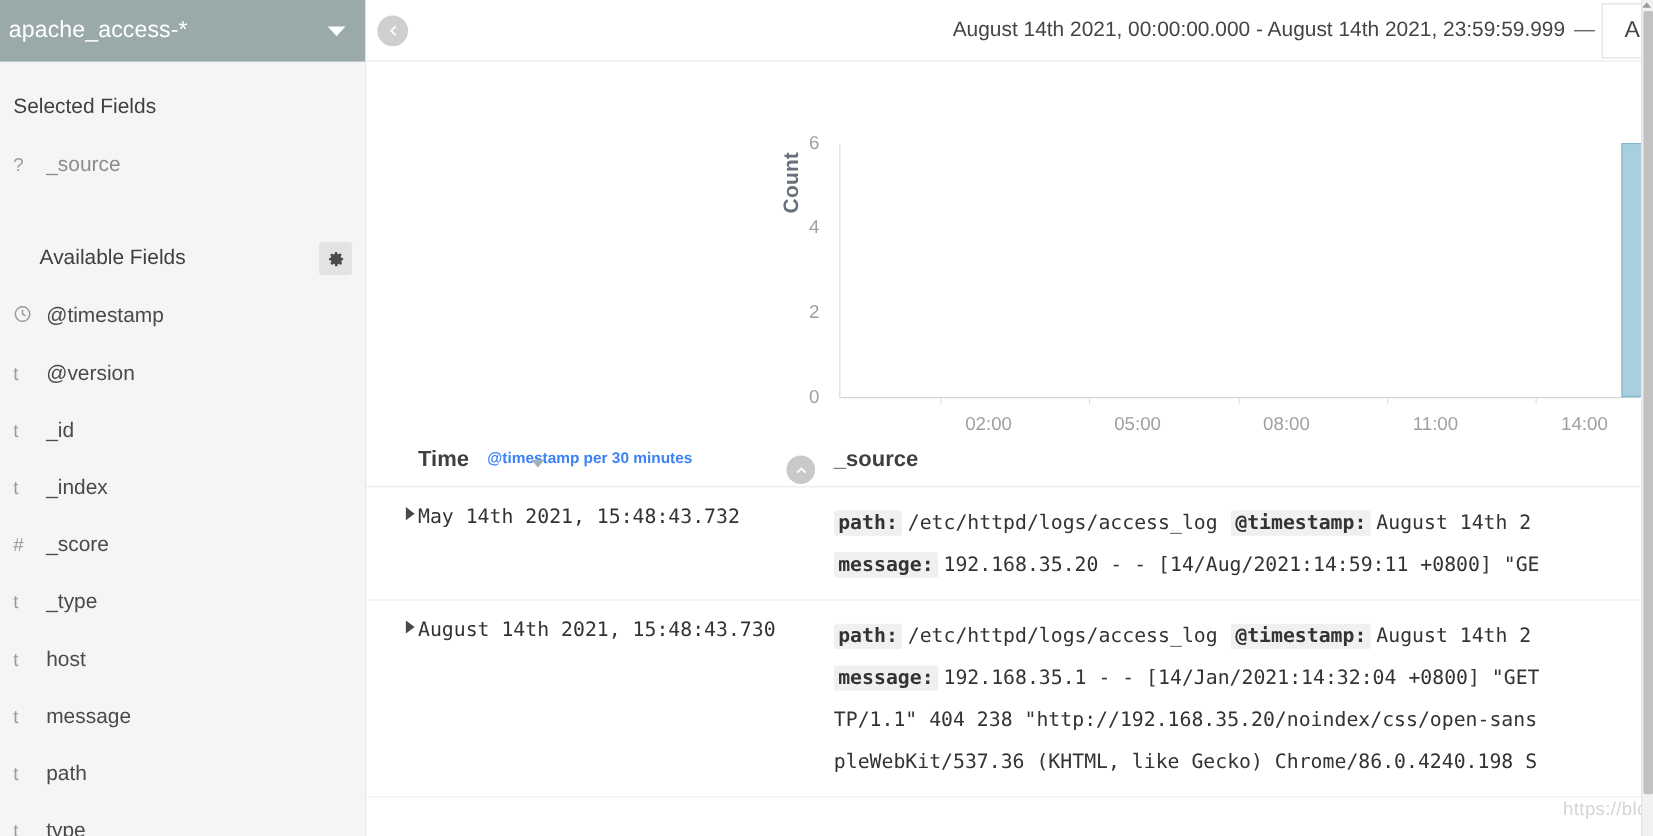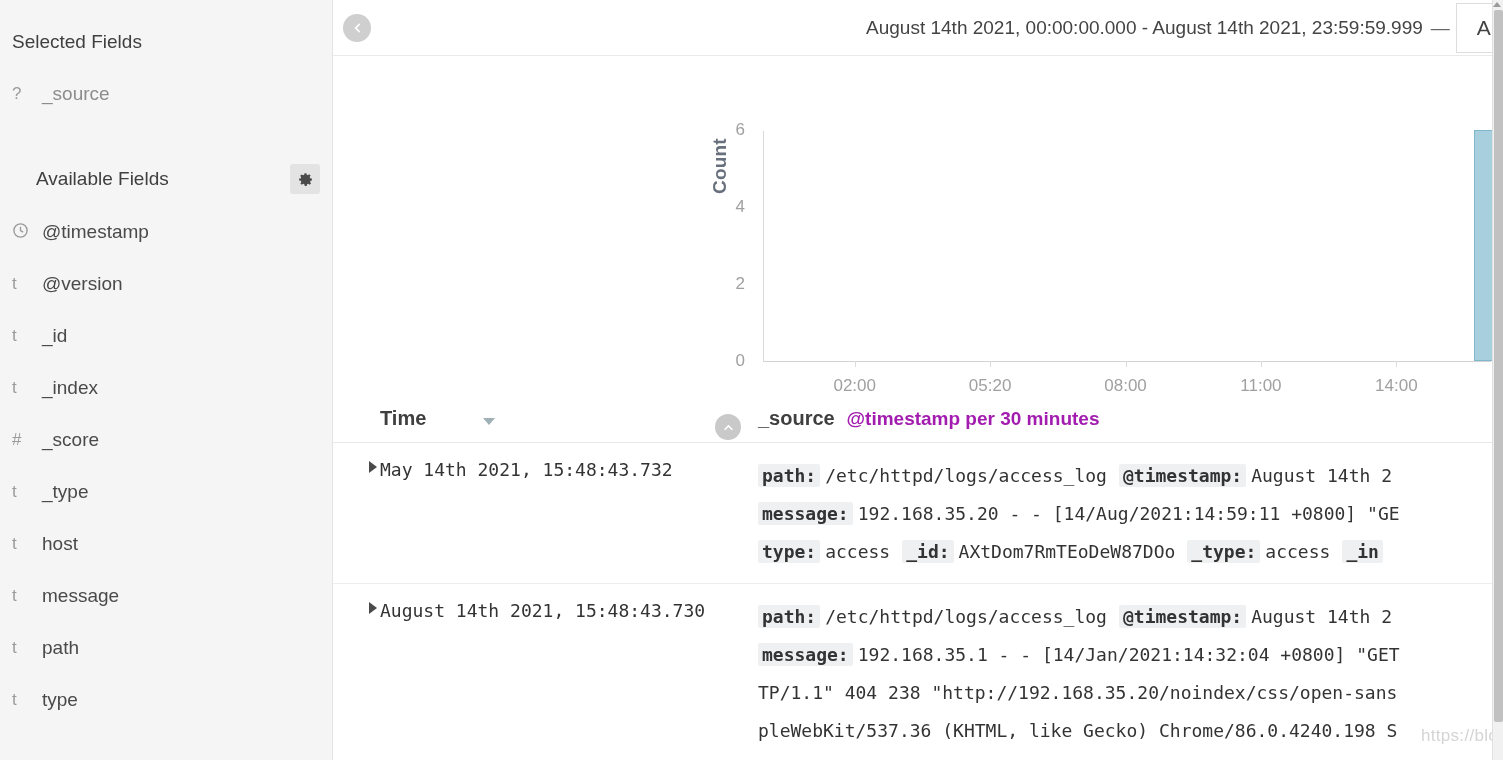--- a/index.html
+++ b/index.html
@@ -184,35 +184,35 @@
     left: 430px; right: 12px;
     top: 312px;
     height: 26px;
   }
   .x-tick {
     position: absolute;
     font-size: 17px;
     color: #a0a0a0;
     transform: translateX(-50%);
     white-space: nowrap;
+    margin-left: 44px;
   }
   .x-tick-mark {
     position: absolute;
     top: -7px;
     width: 1px; height: 6px;
     background: #dcdcdc;
   }
   #chart-caption {
     position: absolute;
     top: 352px;
     left: 0; right: 0;
-    text-align: center;
-    font-size: 19px;
+    font-size: 14px;
     font-weight: bold;
-    color: #a21caf;
+    color: #3b82f6;
     padding-left: 110px;
   }
   #collapse-chart-button {
     position: absolute;
     left: 382px; top: 358px;
     width: 26px; height: 26px;
     border-radius: 50%;
     background: #c9c9c9;
     display: flex; align-items: center; justify-content: center;
     cursor: pointer;
@@ -331,20 +331,24 @@
     border-bottom: 5px solid #9a9a9a;
   }
 </style>
 </head>
 <body>
 
 <div id="app">
 
   <div id="sidebar">
 
+    <div id="index-pattern-selector">
+      <span id="index-pattern-name">apache_access-*</span>
+      <span class="caret-down"></span>
+    </div>
 
     <div id="selected-fields-title" class="section-title">
       <span>Selected Fields</span>
     </div>
 
     <div id="selected-field-list" class="field-list">
         <div class="field-row">
           <span class="field-type-icon">?</span>
           <span class="field-name muted">_source</span>
         </div>
@@ -430,21 +434,21 @@
           <div class="y-tick" style="top: 141px;">4</div>
           <div class="y-tick" style="top: 64px;">6</div>
         </div>
       <div id="plot-area">
           <div class="bar" style="left: 97.7%; width: 3.4%; height: 231px; background: rgb(168, 207, 222); border-color: rgb(127, 184, 205);"></div>
         </div>
       <div id="x-ticks">
           <div class="x-tick-mark" style="left: 12.6%;"></div>
           <div class="x-tick" style="left: 12.6%; top: 8px;">02:00</div>
           <div class="x-tick-mark" style="left: 31.2%;"></div>
-          <div class="x-tick" style="left: 31.2%; top: 8px;">05:20</div>
+          <div class="x-tick" style="left: 31.2%; top: 8px;">05:00</div>
           <div class="x-tick-mark" style="left: 49.8%;"></div>
           <div class="x-tick" style="left: 49.8%; top: 8px;">08:00</div>
           <div class="x-tick-mark" style="left: 68.4%;"></div>
           <div class="x-tick" style="left: 68.4%; top: 8px;">11:00</div>
           <div class="x-tick-mark" style="left: 87%;"></div>
           <div class="x-tick" style="left: 87%; top: 8px;">14:00</div>
         </div>
       <div id="collapse-chart-button">
         <svg width="15" height="15" viewBox="0 0 16 16">
           <path fill="#ffffff" d="M8 5.1 3.3 9.8l1.2 1.1L8 7.4l3.5 3.5 1.2-1.1z"></path>
@@ -465,21 +469,20 @@
       </div>
       <div id="table-body">
           <div class="doc-row">
             <div class="expand-toggle">
               <div class="caret-right"></div>
             </div>
             <div class="doc-time">May 14th 2021, 15:48:43.732</div>
             <div class="doc-source">
               <div class="src-line"><span class="fld">path:</span><span class="val">/etc/httpd/logs/access_log</span><span class="fld">@timestamp:</span><span class="val">August 14th 2</span></div>
               <div class="src-line"><span class="fld">message:</span><span class="val">192.168.35.20 - - [14/Aug/2021:14:59:11 +0800] "GE</span></div>
-              <div class="src-line"><span class="fld">type:</span><span class="val">access</span><span class="fld">_id:</span><span class="val">AXtDom7RmTEoDeW87DOo</span><span class="fld">_type:</span><span class="val">access</span><span class="fld">_in</span></div>
             </div>
           </div>
           <div class="doc-row">
             <div class="expand-toggle">
               <div class="caret-right"></div>
             </div>
             <div class="doc-time">August 14th 2021, 15:48:43.730</div>
             <div class="doc-source">
               <div class="src-line"><span class="fld">path:</span><span class="val">/etc/httpd/logs/access_log</span><span class="fld">@timestamp:</span><span class="val">August 14th 2</span></div>
               <div class="src-line"><span class="fld">message:</span><span class="val">192.168.35.1 - - [14/Jan/2021:14:32:04 +0800] "GET</span></div>

